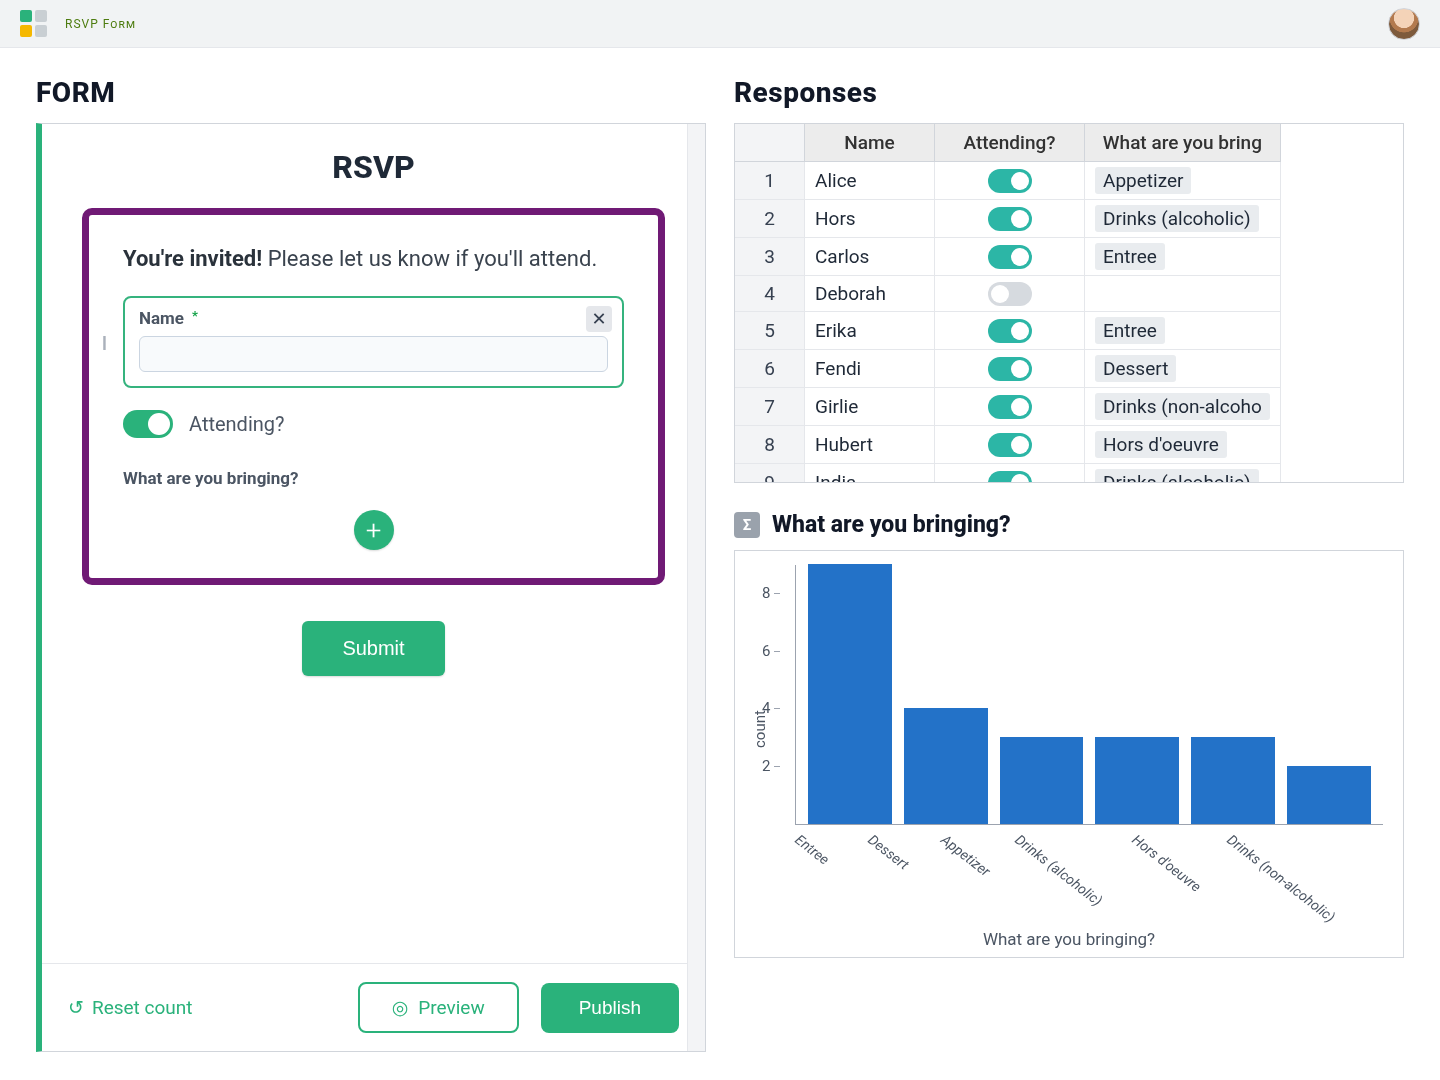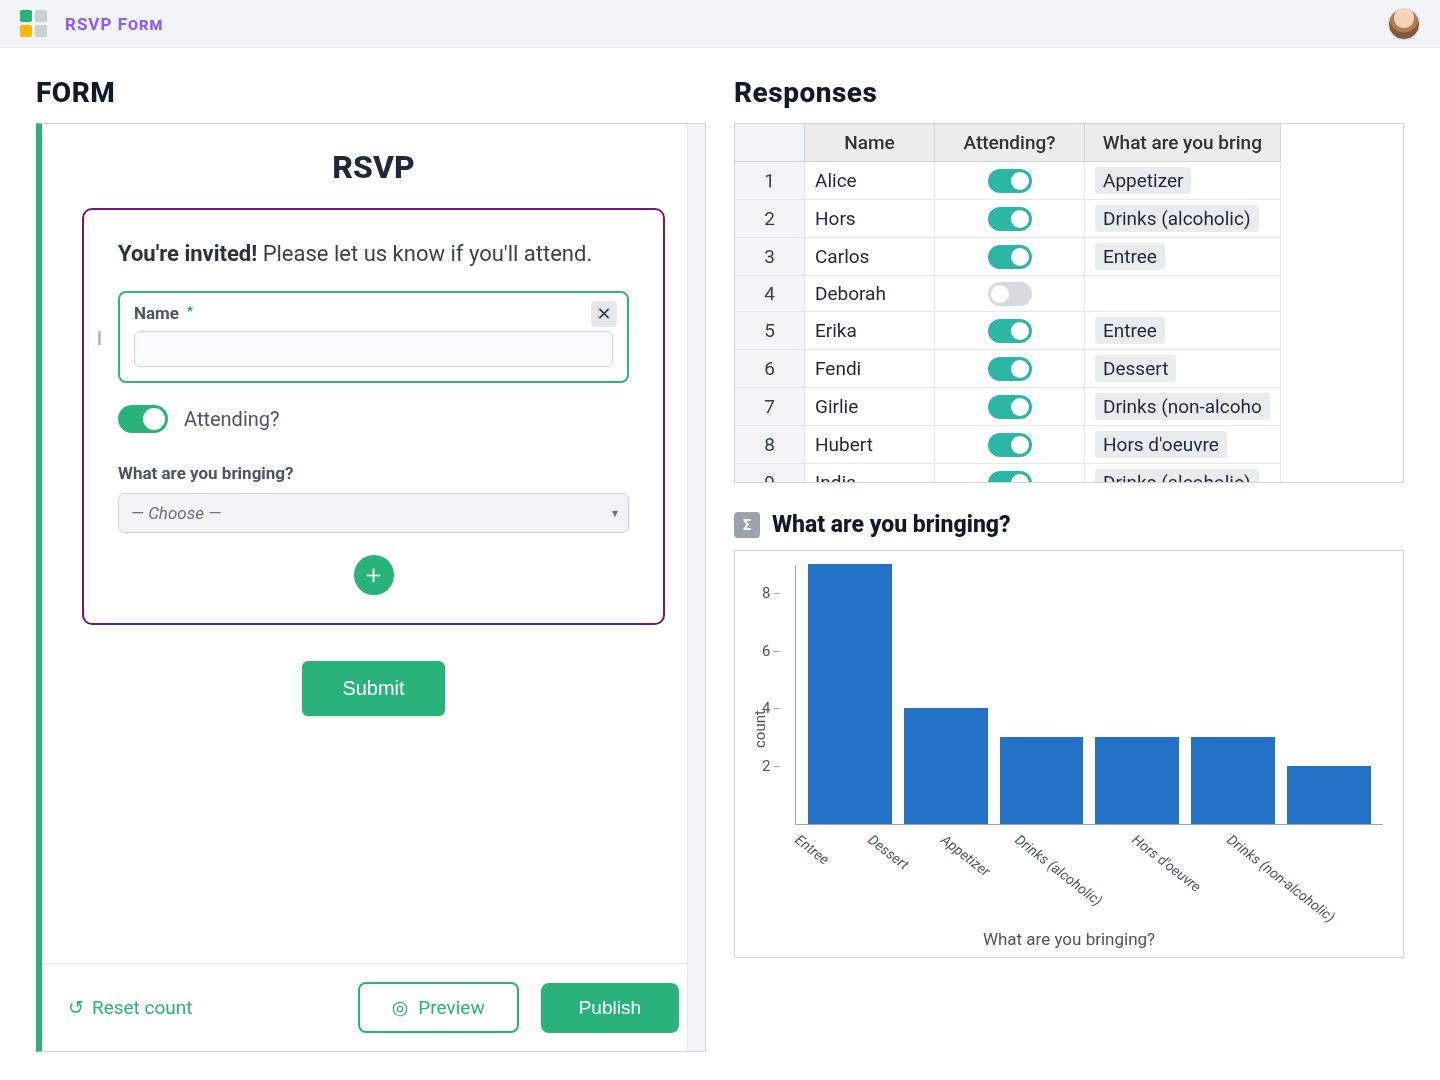--- a/index.html
+++ b/index.html
@@ -13,21 +13,21 @@
   }
   .logo { display:flex; gap:2px; margin-right:18px; }
   .logo .sq { width:12px; height:12px; border-radius:2px; }
   .logo .sq:nth-child(1){background:#2ab27b;}
   .logo .sq:nth-child(2){background:#c9cfd3;}
   .logo .sq:nth-child(3){background:#f5b800;}
   .logo .sq:nth-child(4){background:#c9cfd3;}
   .logo {
     display:grid; grid-template-columns:12px 12px; grid-template-rows:12px 12px; gap:3px;
   }
-  .app-title { font-variant: small-caps; letter-spacing:1px; color:#8b5cf6; font-size:17px; font-weight:700;}
+  .app-title { font-variant: small-caps; letter-spacing:1px; color:#4d7c0f; font-size:12px; font-weight:400;}
   .avatar { width:32px; height:32px; border-radius:50%; margin-left:auto; background: radial-gradient(circle at 50% 30%, #f4d3b8 38%, #b37a4e 40%, #b37a4e 55%, #7d5a3c 57%); border:1px solid #d1d5db;}
 
   
   .main {
     display:flex; gap:28px; padding:28px 36px 28px 36px; height:calc(100% - 48px);
   }
   .left-col, .right-col { flex:1; min-width:0; display:flex; flex-direction:column; }
   .left-col { max-width:680px; }
 
   h1.section { font-size:28px; font-weight:800; letter-spacing:.5px; margin-bottom:14px; color:#111827;}
@@ -35,21 +35,21 @@
 
   
   .builder-wrap {
     border:1px solid #d1d5db; position:relative; padding:0; flex:1; display:flex; flex-direction:column;
     border-left:6px solid #2ab27b;
   }
   .builder-scroll { position:absolute; top:0; right:0; bottom:0; width:18px; background:#f3f4f6; border-left:1px solid #e5e7eb;}
   .builder-inner { padding:24px 40px 16px 40px; overflow:hidden; flex:1; }
   .form-title { text-align:center; font-size:32px; font-weight:800; margin-bottom:22px; }
   .form-card {
-    border:2px solid #701a75; border-radius:10px; padding:30px 34px 28px 34px; position:relative;
+    border:7px solid #701a75; border-radius:10px; padding:30px 34px 28px 34px; position:relative;
   }
   .intro { font-size:22px; color:#3a434e; margin-bottom:22px; line-height:1.3;}
   .intro b { font-weight:700; color:#2a323b;}
   .field-name {
     border:2px solid #35b37e; border-radius:8px; padding:10px 14px 14px 14px; position:relative;
     margin-bottom:22px;
   }
   .field-label { font-weight:700; color:#4b5563; font-size:17px; }
   .req-star { color:#16a34a; font-weight:700; position:relative; top:-4px; font-size:13px; margin-left:4px;}
   .field-close {
@@ -178,24 +178,20 @@
 
           <div class="attend-row">
             <div class="toggle">
                 <div class="knob"></div>
               </div>
             <div class="attend-label">Attending?</div>
           </div>
 
           <div>
             <div class="bring-label">What are you bringing?</div>
-            <div class="select">
-              <span>— Choose —</span>
-              <span class="chev">▾</span>
-            </div>
           </div>
 
           <div class="add-btn">＋</div>
         </div>
 
         <button class="submit-btn">Submit</button>
       </div>
 
       <div class="builder-scroll"></div>
 

